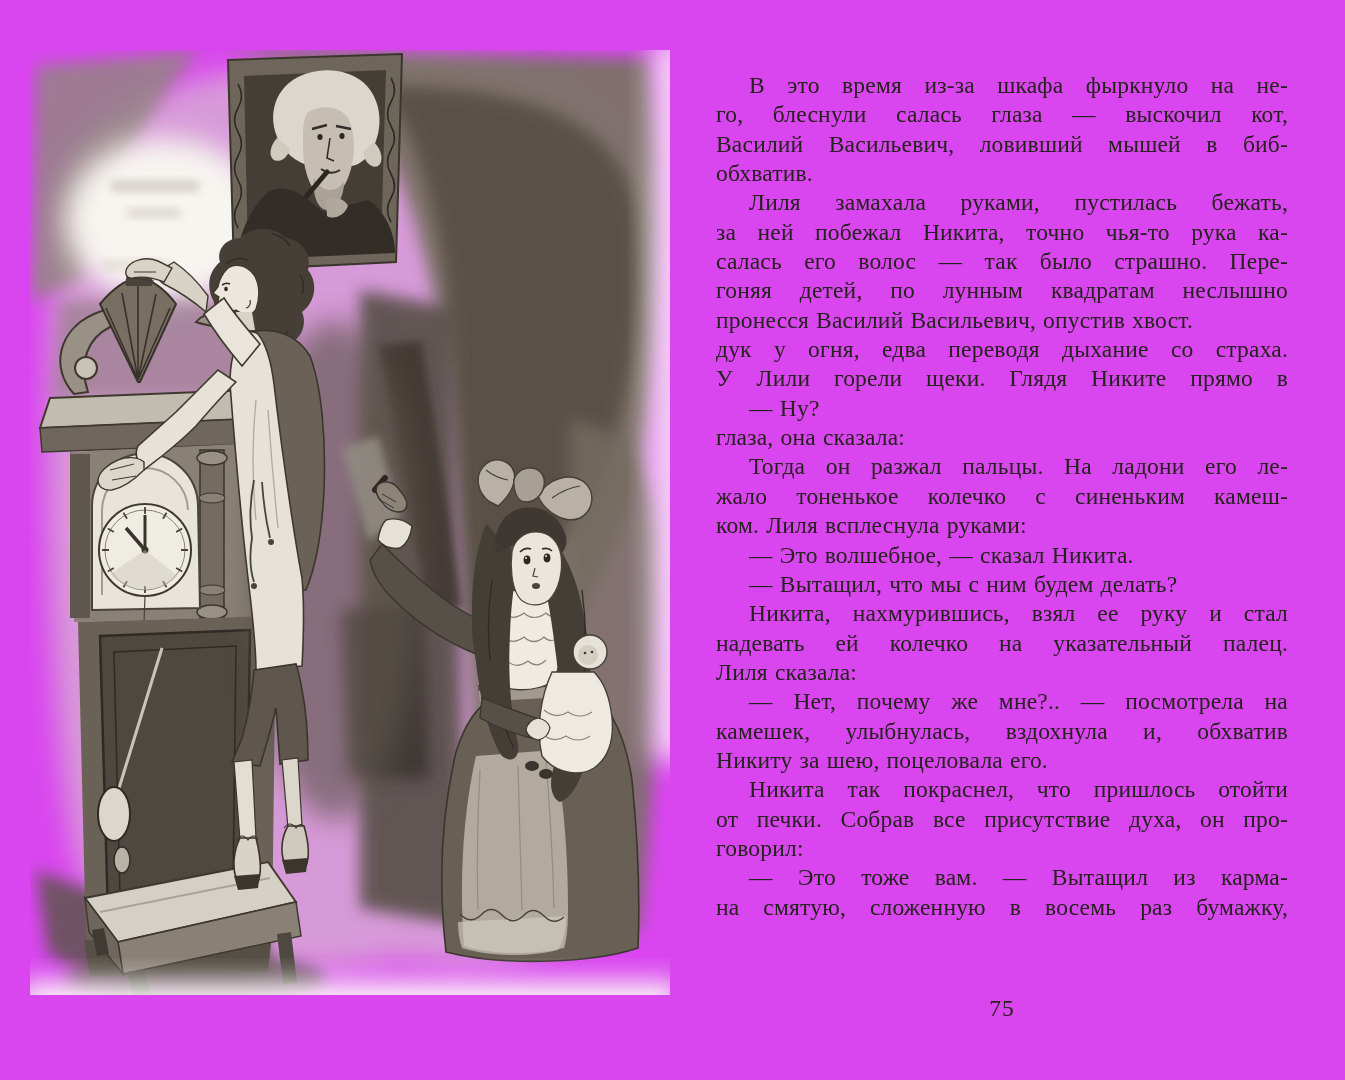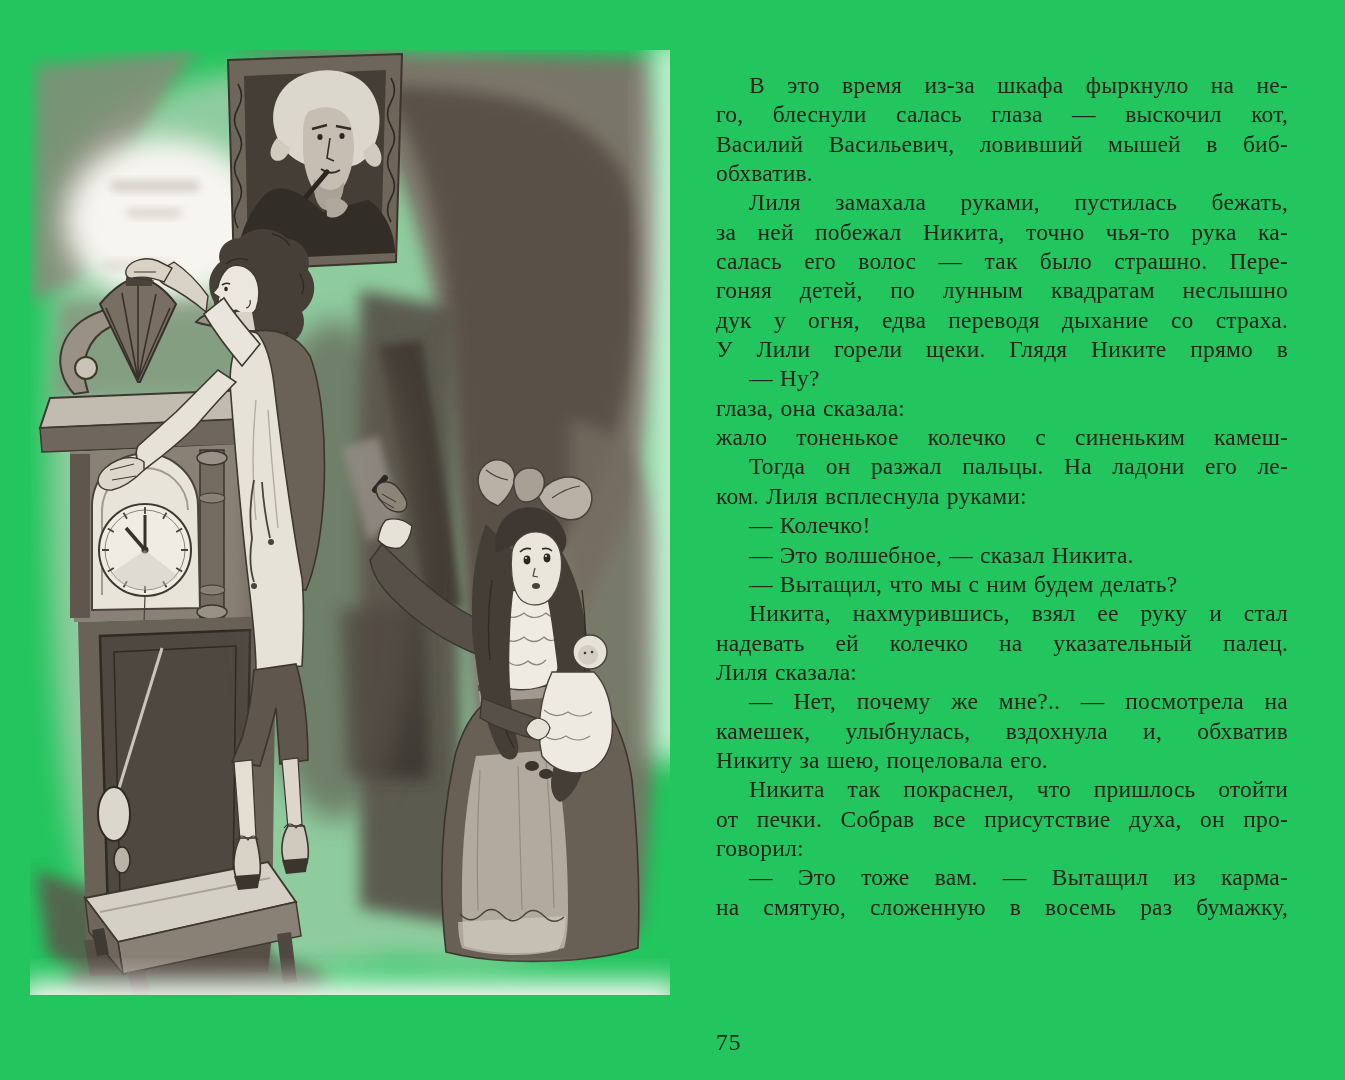--- a/index.html
+++ b/index.html
@@ -1,33 +1,33 @@
 <!DOCTYPE html>
 <html><head>
 <meta charset="utf-8">
 <style>
   html,body { margin:0; padding:0; background:#e8e6e1; }
   .page {
     position:relative; width:1345px; height:1080px;
-    background:#22c55e; overflow:hidden;
+    background:#d946ef; overflow:hidden;
     font-family:"Liberation Serif","DejaVu Serif",serif;
     color:#26221e;
   }
   .illus { position:absolute; left:30px; top:50px; width:640px; height:945px; }
   .text-col { position:absolute; left:716px; top:71px; width:572px; }
   .tline {
     font-size:23.5px; line-height:29.35px; height:29.35px; overflow:hidden;
     text-align:justify; text-align-last:justify; letter-spacing:0.2px;
     word-spacing:1px;
   }
   .tline.ind { padding-left:33px; }
   .tline.pend { text-align-last:left; }
   .pageno {
-    position:absolute; left:716px; top:1029px; width:572px;
-    font-size:23.5px; letter-spacing:1px;
+    position:absolute; left:716px; top:995px; width:572px;
+    text-align:center; font-size:23.5px; letter-spacing:1px;
   }
 </style>
 </head>
 <body>
 
 <div class="page">
 
   <svg class="illus" viewBox="0 0 640 945" xmlns="http://www.w3.org/2000/svg">
     <defs>
       <filter id="b4" x="-40%" y="-40%" width="180%" height="180%">
@@ -211,28 +211,28 @@
 
   <div class="text-col">
       <div class="tline ind">В это время из-за шкафа фыркнуло на не-</div>
       <div class="tline">го, блеснули салась глаза — выскочил кот,</div>
       <div class="tline">Василий Васильевич, ловивший мышей в биб-</div>
       <div class="tline pend">обхватив.</div>
       <div class="tline ind">Лиля замахала руками, пустилась бежать,</div>
       <div class="tline">за ней побежал Никита, точно чья-то рука ка-</div>
       <div class="tline">салась его волос — так было страшно. Пере-</div>
       <div class="tline">гоняя детей, по лунным квадратам неслышно</div>
+      <div class="tline pend">пронесся Василий Васильевич, опустив хвост.</div>
       <div class="tline">дук у огня, едва переводя дыхание со страха.</div>
       <div class="tline">У Лили горели щеки. Глядя Никите прямо в</div>
       <div class="tline ind pend">— Ну?</div>
       <div class="tline pend">глаза, она сказала:</div>
+      <div class="tline ind">Тогда он разжал пальцы. На ладони его ле-</div>
       <div class="tline">жало тоненькое колечко с синеньким камеш-</div>
-      <div class="tline ind">Тогда он разжал пальцы. На ладони его ле-</div>
       <div class="tline pend">ком. Лиля всплеснула руками:</div>
-      <div class="tline ind pend">— Колечко!</div>
       <div class="tline ind pend">— Это волшебное, — сказал Никита.</div>
       <div class="tline ind pend">— Вытащил, что мы с ним будем делать?</div>
       <div class="tline ind">Никита, нахмурившись, взял ее руку и стал</div>
       <div class="tline">надевать ей колечко на указательный палец.</div>
       <div class="tline pend">Лиля сказала:</div>
       <div class="tline ind">— Нет, почему же мне?.. — посмотрела на</div>
       <div class="tline">камешек, улыбнулась, вздохнула и, обхватив</div>
       <div class="tline pend">Никиту за шею, поцеловала его.</div>
       <div class="tline ind">Никита так покраснел, что пришлось отойти</div>
       <div class="tline">от печки. Собрав все присутствие духа, он про-</div>

